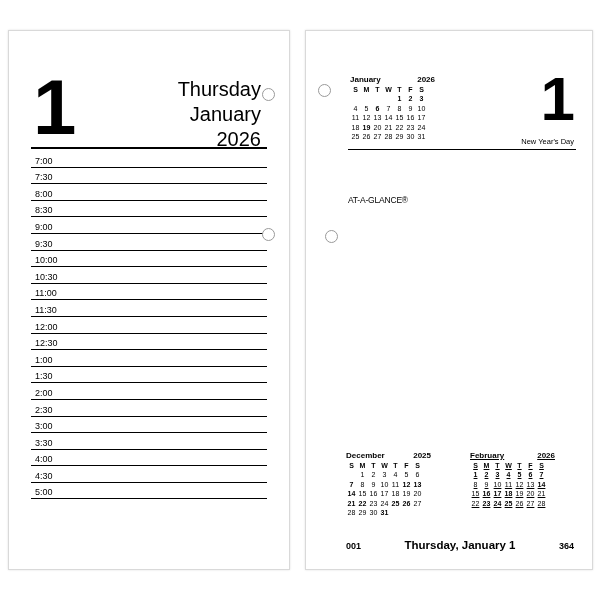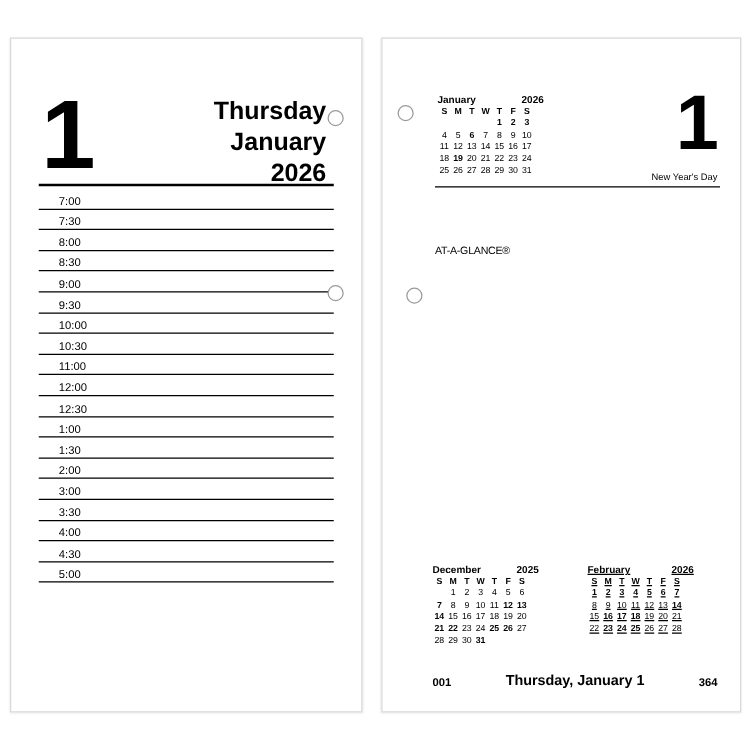--- a/index.html
+++ b/index.html
@@ -47,21 +47,21 @@
   }
   #left-num {
     left: 24px; top: 44px;
     font-size: 78px;
   }
   .date-block {
     position: absolute;
     right: 28px; top: 46px;
     text-align: right;
     font-size: 20px;
-    font-weight: bold;
+    font-weight: normal;
     line-height: 1.25;
     color: #000;
   }
   .rule-top {
     position: absolute;
     left: 22px; right: 22px;
     top: 116px;
     border-top: 2px solid #000;
   }
   #time-list {
@@ -69,21 +69,21 @@
     left: 22px; right: 22px;
     top: 120px;
   }
   .time-row {
     position: relative;
     height: 16.6px;
     border-bottom: 1px solid #000;
   }
   .time-row .lbl {
     position: absolute;
-    left: 16px; bottom: 1px;
+    left: 4px; bottom: 1px;
     font-size: 9px;
     color: #000;
     font-family: "Liberation Sans", sans-serif;
   }
 
   
   #right-num {
     right: 20px; top: 42px;
     font-size: 62px;
   }
@@ -180,33 +180,39 @@
         <div class="time-row">
           <span class="lbl">10:00</span>
         </div>
         <div class="time-row">
           <span class="lbl">10:30</span>
         </div>
         <div class="time-row">
           <span class="lbl">11:00</span>
         </div>
         <div class="time-row">
+          <span class="lbl">11:30</span>
+        </div>
+        <div class="time-row">
           <span class="lbl">12:00</span>
         </div>
         <div class="time-row">
           <span class="lbl">12:30</span>
         </div>
         <div class="time-row">
           <span class="lbl">1:00</span>
         </div>
         <div class="time-row">
           <span class="lbl">1:30</span>
         </div>
         <div class="time-row">
           <span class="lbl">2:00</span>
+        </div>
+        <div class="time-row">
+          <span class="lbl">2:30</span>
         </div>
         <div class="time-row">
           <span class="lbl">3:00</span>
         </div>
         <div class="time-row">
           <span class="lbl">3:30</span>
         </div>
         <div class="time-row">
           <span class="lbl">4:00</span>
         </div>

